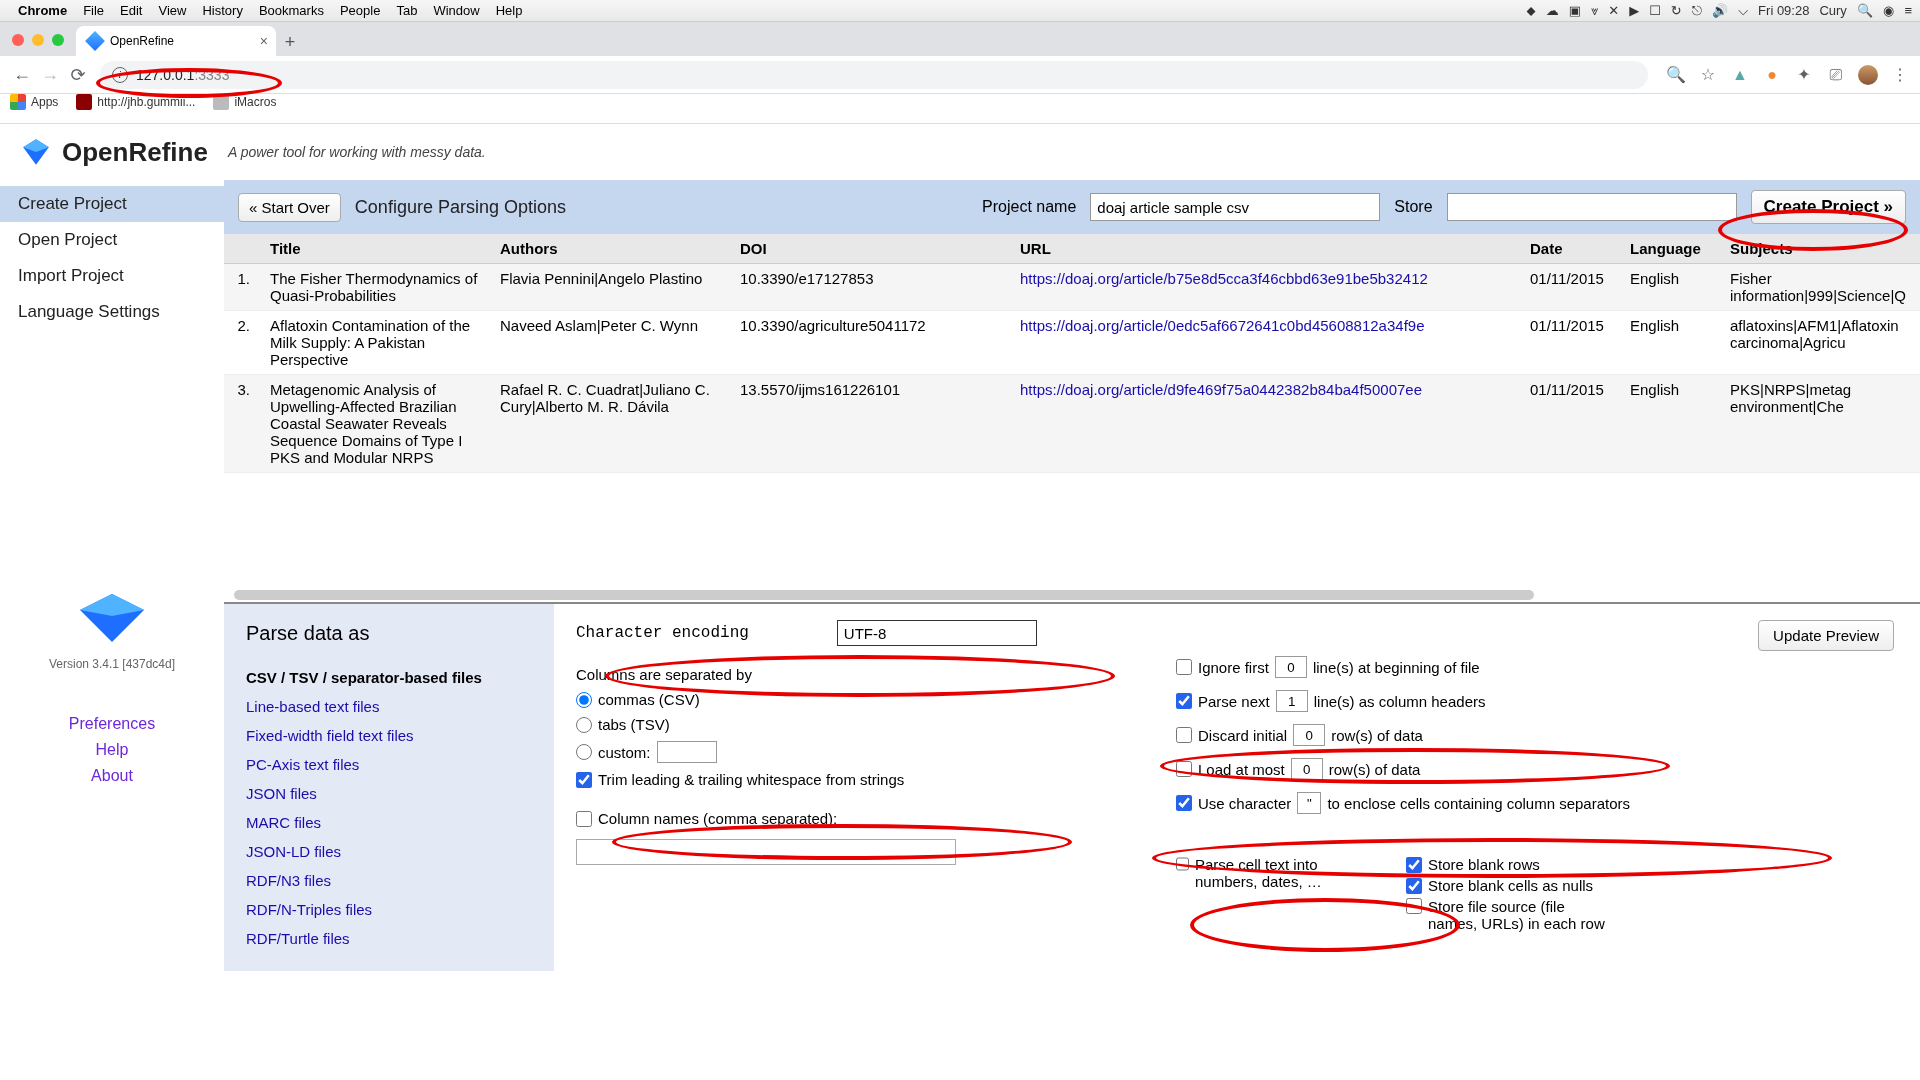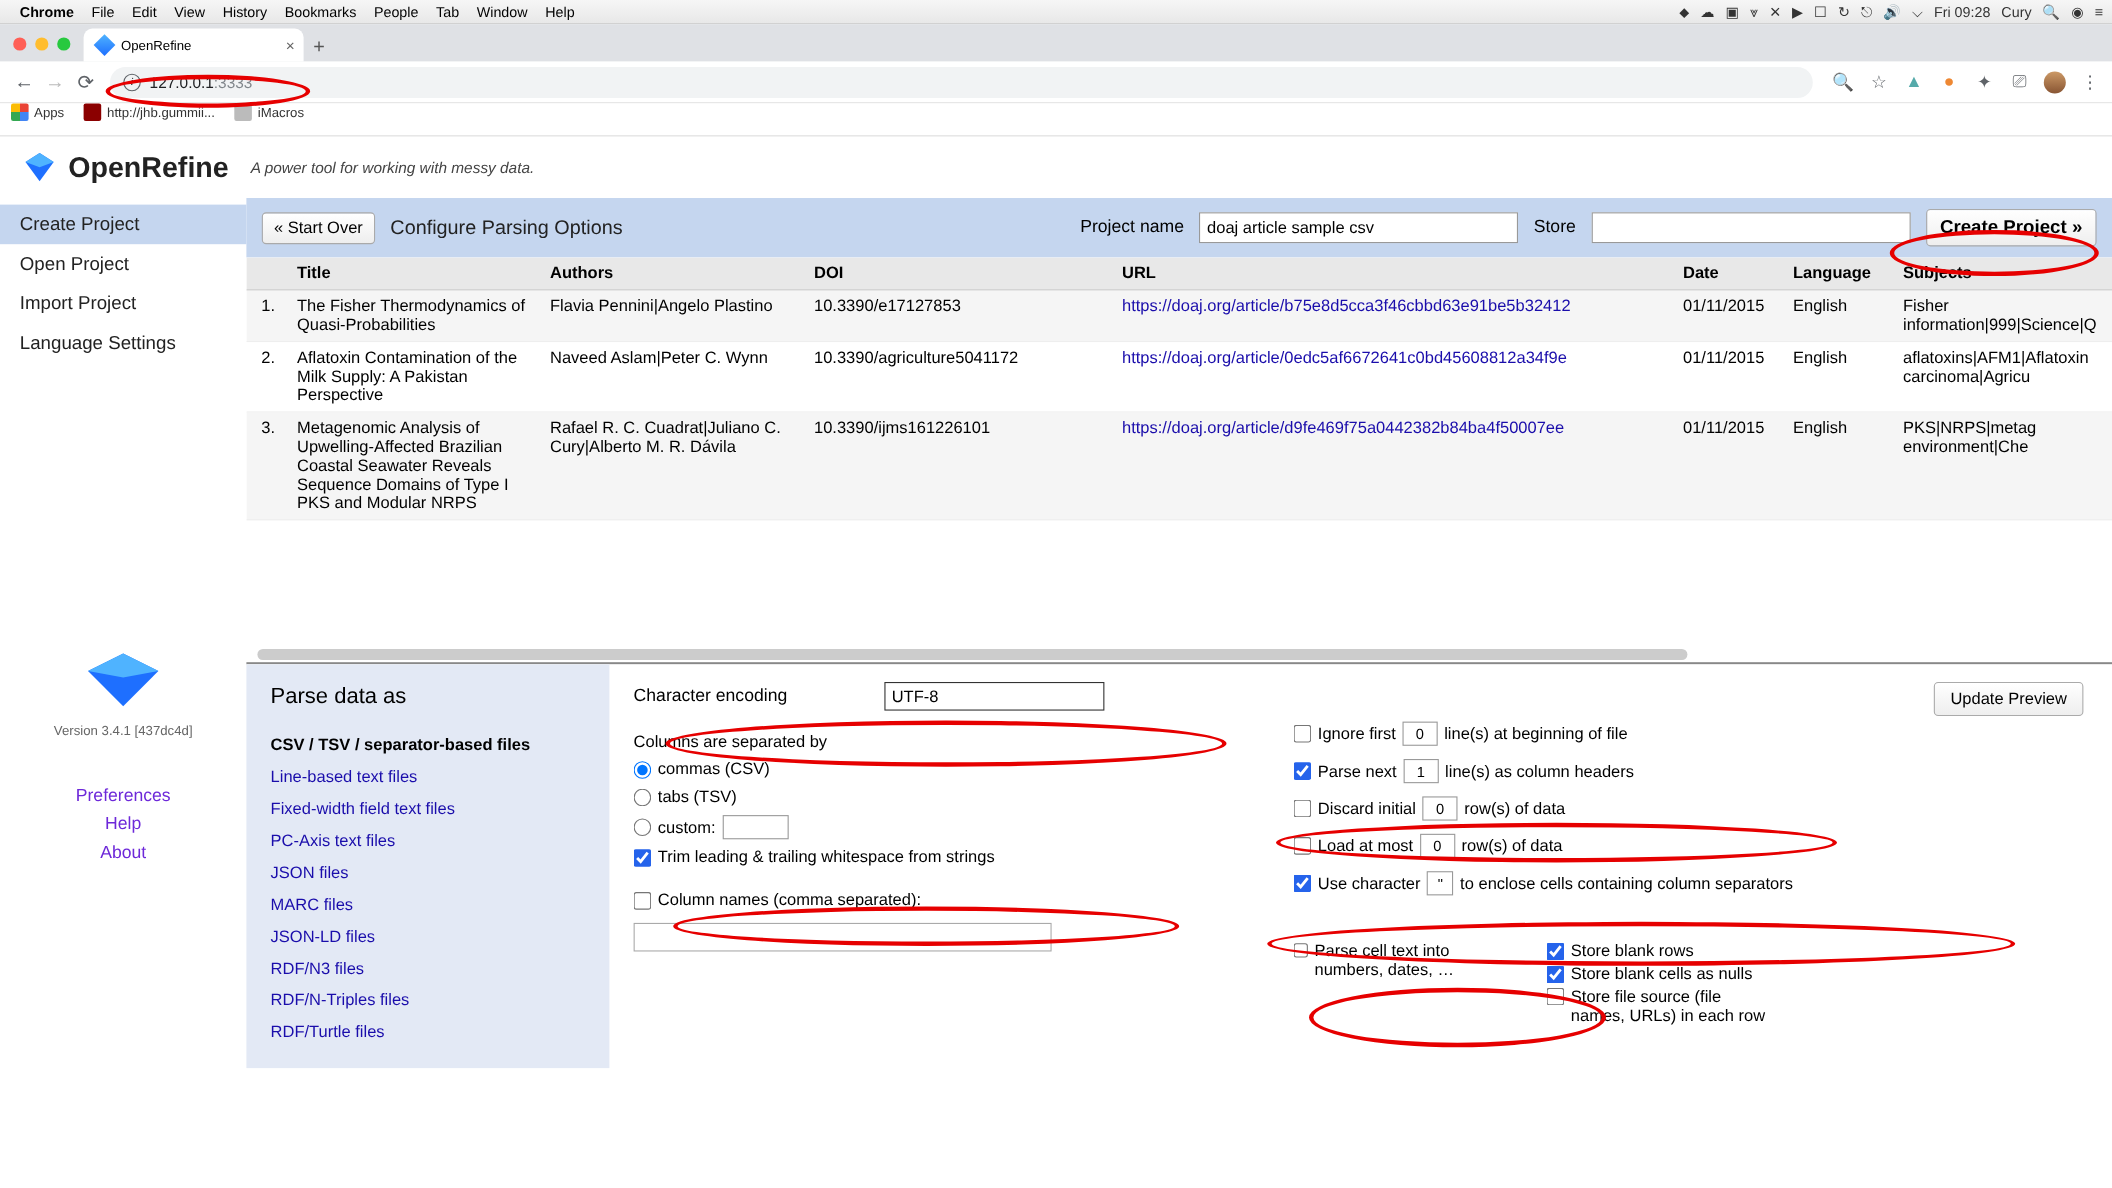--- a/index.html
+++ b/index.html
@@ -82,21 +82,21 @@
 .parse { display: flex; background: #fff; }
 .parse-left { width: 330px; background: #e3e9f5; padding: 18px 22px; }
 .parse-left h3 { font-size: 20px; font-weight: normal; margin-bottom: 18px; }
 .fmt { font-size: 15px; padding: 6px 0; color: #1a0dab; cursor: pointer; }
 .fmt.active { color: #000; font-weight: bold; }
 
 .parse-right { flex: 1; padding: 16px 22px; display: flex; gap: 40px; }
 .pcol { display: flex; flex-direction: column; gap: 8px; font-size: 15px; }
 .pcol1 { width: 560px; }
 .prow { display: flex; align-items: center; gap: 8px; }
-.enc-label { font-size: 16px; }
+.enc-label { font-size: 16px; font-family: Liberation Mono, monospace; }
 .enc-input { width: 200px; height: 26px; border: 1px solid #333; padding: 0 6px; font-size: 15px; margin-left: 80px; }
 .sep-head { margin-top: 12px; }
 .radio-row, .check-row { display: flex; align-items: center; gap: 6px; }
 input[type=radio], input[type=checkbox] { width: 16px; height: 16px; }
 input[type=checkbox]:checked { accent-color: #2563eb; }
 .custom-input { width: 60px; height: 22px; border: 1px solid #999; }
 .colnames-input { width: 380px; height: 26px; border: 1px solid #aaa; margin-top: 4px; }
 .numfield { width: 32px; height: 22px; border: 1px solid #999; text-align: center; }
 .charfield { width: 24px; height: 22px; border: 1px solid #999; text-align: center; }
 .update-btn { background: linear-gradient(#fff,#eee); border: 1px solid #aaa; border-radius: 4px; padding: 6px 14px; font-size: 15px; position: absolute; right: 26px; }
@@ -269,21 +269,21 @@
               <td>10.3390/agriculture5041172</td>
               <td class="url"><a>https://doaj.org/article/0edc5af6672641c0bd45608812a34f9e</a></td>
               <td>01/11/2015</td>
               <td>English</td>
               <td>aflatoxins|AFM1|Aflatoxin carcinoma|Agricu</td>
             </tr>
             <tr>
               <td class="idx">3.</td>
               <td>Metagenomic Analysis of Upwelling-Affected Brazilian Coastal Seawater Reveals Sequence Domains of Type I PKS and Modular NRPS</td>
               <td>Rafael R. C. Cuadrat|Juliano C. Cury|Alberto M. R. Dávila</td>
-              <td>10.3390/ijms161226101</td>
+              <td>13.5570/ijms161226101</td>
               <td class="url"><a>https://doaj.org/article/d9fe469f75a0442382b84ba4f50007ee</a></td>
               <td>01/11/2015</td>
               <td>English</td>
               <td>PKS|NRPS|metag environment|Che</td>
             </tr>
           </tbody>
       </table>
       <div class="hscroll"></div>
     </div>
 

